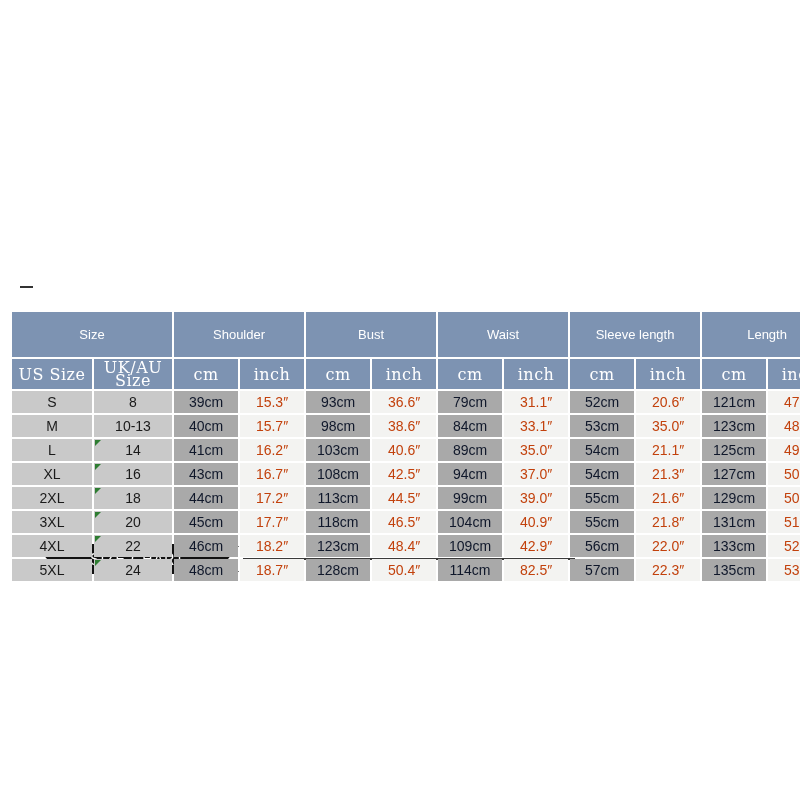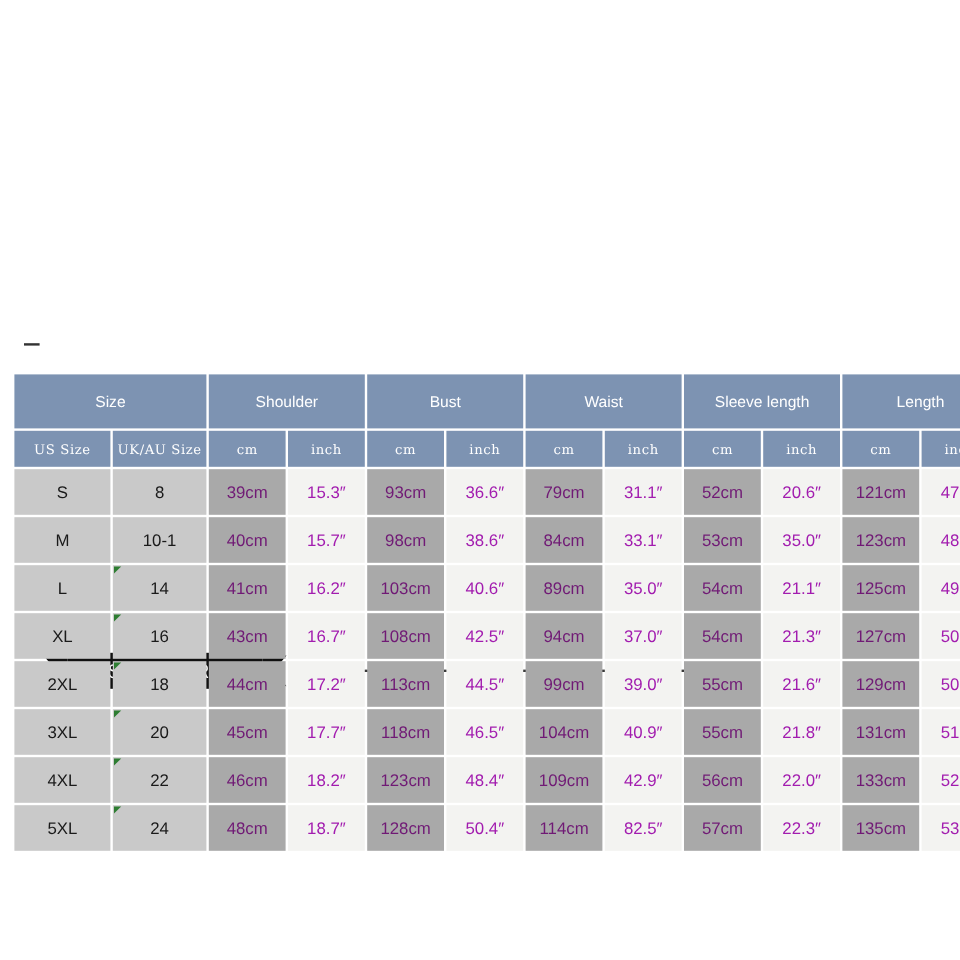--- a/index.html
+++ b/index.html
@@ -105,43 +105,43 @@
     font-family: "Liberation Sans", sans-serif;
     font-size: 13px;
     font-weight: bold;
   }
   
   .sub-head {
     height: 30px;
     background: #7d93b2;
     color: #ffffff;
     font-family: "DejaVu Serif", serif;
-    font-size: 11px;
+    font-size: 16px;
     font-weight: bold;
     letter-spacing: 0.5px;
     line-height: 13px;
   }
 
   
   .c-size {
     height: 22px;
     background: #c9c9c9;
     color: #1a1a1a;
     font-size: 14px;
   }
   .c-cm {
-    height: 38px;
+    height: 22px;
     background: #a9a9a9;
-    color: #701a75;
+    color: #0f172a;
     font-size: 14px;
   }
   .c-inch {
     height: 22px;
     background: #f3f3f1;
-    color: #a21caf;
+    color: #c2410c;
     font-size: 14px;
   }
 
   
   .marker-cell {
     position: relative;
   }
   .green-marker {
     position: absolute;
     left: 1px;
@@ -214,21 +214,21 @@
         <td class="c-inch">36.6″</td>
         <td class="c-cm">79cm</td>
         <td class="c-inch">31.1″</td>
         <td class="c-cm">52cm</td>
         <td class="c-inch">20.6″</td>
         <td class="c-cm">121cm</td>
         <td class="c-inch">47.6″</td>
       </tr>
       <tr>
         <td class="c-size">M</td>
-        <td class="c-size">10-1</td>
+        <td class="c-size">10-13</td>
         <td class="c-cm">40cm</td>
         <td class="c-inch">15.7″</td>
         <td class="c-cm">98cm</td>
         <td class="c-inch">38.6″</td>
         <td class="c-cm">84cm</td>
         <td class="c-inch">33.1″</td>
         <td class="c-cm">53cm</td>
         <td class="c-inch">35.0″</td>
         <td class="c-cm">123cm</td>
         <td class="c-inch">48.4″</td>

